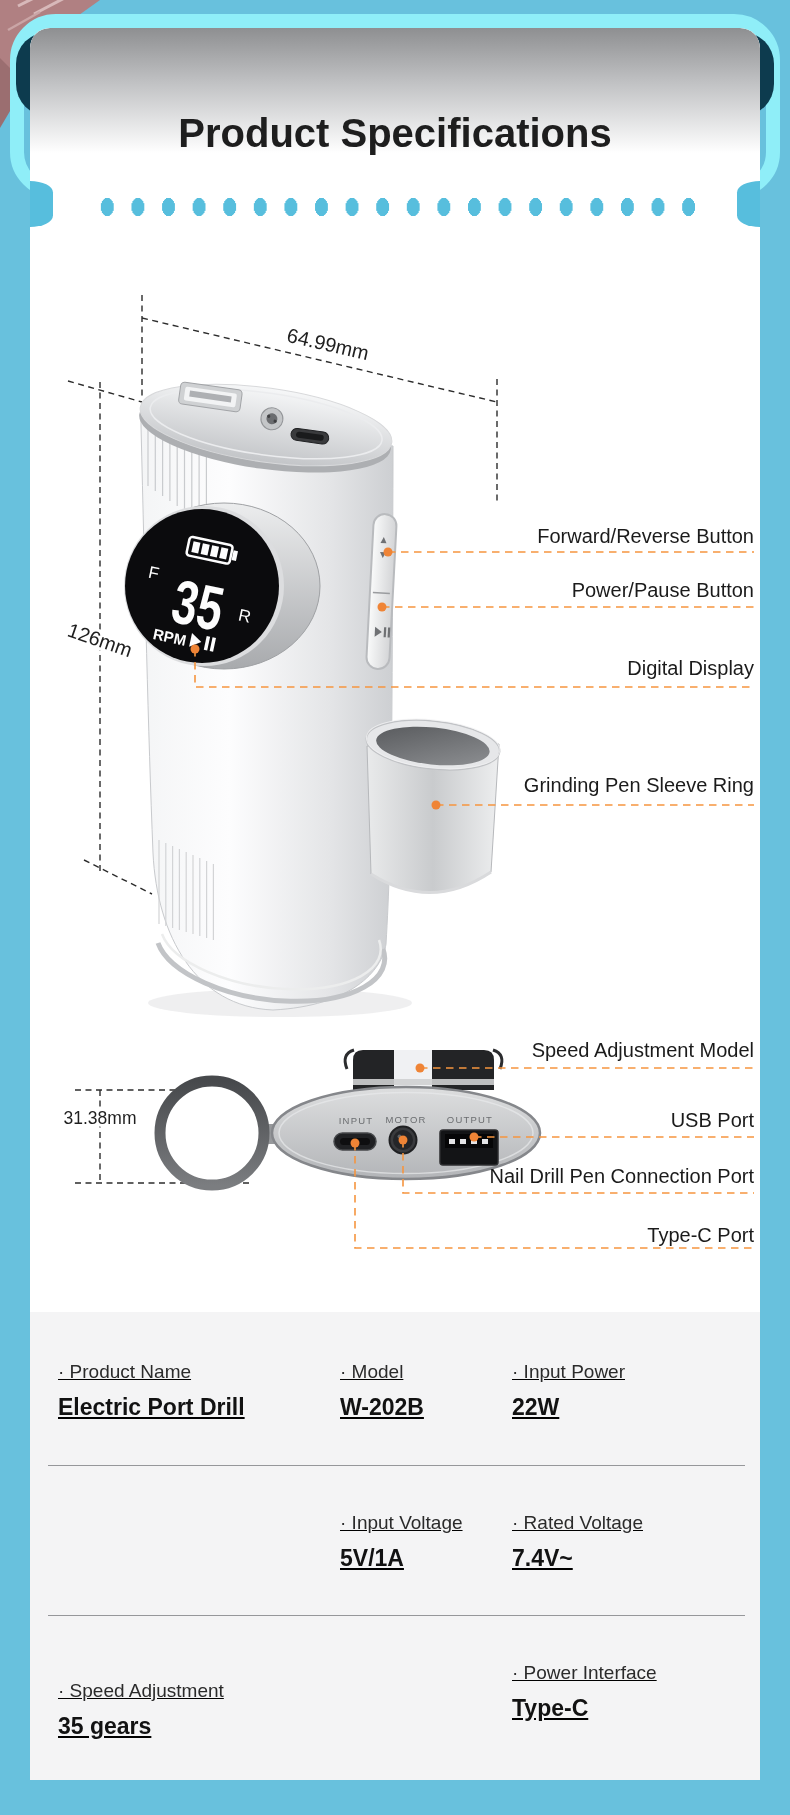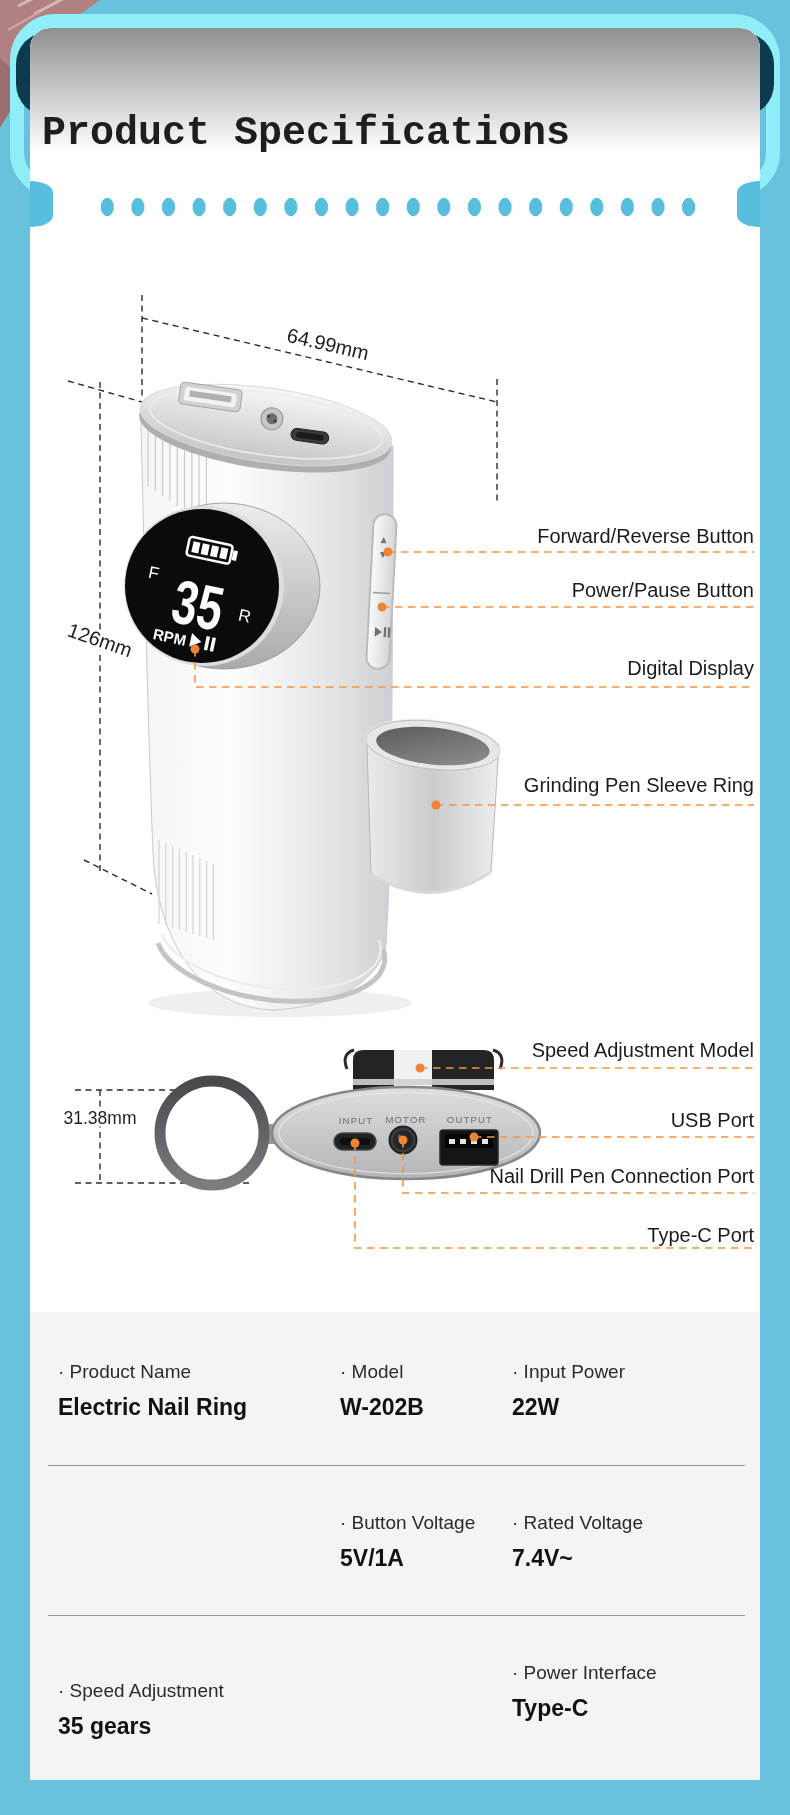--- a/index.html
+++ b/index.html
@@ -2,32 +2,32 @@
 <html><head>
 <meta charset="utf-8">
 <style>
   html,body{margin:0;padding:0;}
   body{width:790px;height:1815px;position:relative;background:#68c1dd;font-family:"Liberation Sans",sans-serif;overflow:hidden;}
   .pink-corner{position:absolute;left:0;top:0;z-index:1;}
   .frame{position:absolute;left:10px;top:14px;width:742px;height:156px;border:14px solid #8feef8;border-radius:46px;z-index:2;}
   .dark-band{position:absolute;left:16px;top:32px;width:758px;height:84px;background:#0d3b4e;border-radius:32px;z-index:3;}
   .card{position:absolute;left:30px;top:28px;width:730px;height:1752px;background:#ffffff;border-radius:20px 20px 0 0;z-index:4;overflow:hidden;}
   .card-top-shade{position:absolute;left:0;top:0;width:100%;height:125px;background:linear-gradient(180deg,#8e8f91 0%,#c2c3c5 45%,rgba(255,255,255,0) 100%);border-radius:20px 20px 0 0;}
-  .page-title{position:absolute;left:12px;top:83px;width:100%;text-align:left;font-size:40px;font-weight:800;color:#1e1e1e;letter-spacing:0;font-family:Liberation Mono, monospace;}
+  .page-title{position:absolute;left:0;top:83px;width:100%;text-align:center;font-size:40px;font-weight:800;color:#1e1e1e;letter-spacing:0;}
   .dots-row{position:absolute;left:62px;top:169px;width:612px;height:20px;
     background:radial-gradient(ellipse 6.5px 9.5px at center,#57bedd 98%,rgba(0,0,0,0) 100%);
     background-size:30.6px 20px;background-repeat:repeat-x;}
   .notch{position:absolute;width:23px;height:46px;background:#57bedd;top:153px;}
   .notch.left{left:0;border-radius:0 46px 46px 0 / 0 23px 23px 0;}
   .notch.right{right:0;border-radius:46px 0 0 46px / 23px 0 0 23px;}
   .diagram-svg{position:absolute;left:0;top:0;width:730px;height:1284px;}
   .callout{position:absolute;right:6px;font-size:20px;color:#1b1b1b;white-space:nowrap;line-height:20px;}
   .spec-panel{position:absolute;left:0;top:1284px;width:730px;height:468px;background:#f4f4f5;}
   .spec-divider{position:absolute;left:18px;width:697px;height:1.4px;background:#96979a;}
-  .spec-cell{position:absolute;}
+  .spec-cell{position:absolute;text-decoration:underline;}
   .spec-label{font-size:19px;color:#2b2b2b;line-height:24px;}
   .spec-value{font-size:23px;font-weight:bold;color:#121212;line-height:28px;margin-top:9px;}
   svg text{font-family:"Liberation Sans",sans-serif;}
   .dim-text{font-size:20px;fill:#1f1f1f;paint-order:stroke;stroke:#ffffff;stroke-width:6px;}
   .dim-text-sm{font-size:17.5px;fill:#1f1f1f;paint-order:stroke;stroke:#ffffff;stroke-width:6px;}
   .port-label{font-size:9.5px;fill:#6b6d70;letter-spacing:1.2px;}
 </style>
 </head>
 <body>
 
@@ -268,33 +268,33 @@
   <div class="callout" style="top:1082px">USB Port</div>
   <div class="callout" style="top:1138px">Nail Drill Pen Connection Port</div>
   <div class="callout" style="top:1197px">Type-C Port</div>
 
   <div class="spec-panel">
     <div class="spec-divider" style="top:153px"></div>
     <div class="spec-divider" style="top:303px"></div>
 
     <div class="spec-cell" style="left:28px;top:48px">
       <div class="spec-label">· Product Name</div>
-      <div class="spec-value">Electric Nail Ring</div>
+      <div class="spec-value">Electric Port Drill</div>
     </div>
     <div class="spec-cell" style="left:310px;top:48px">
       <div class="spec-label">· Model</div>
       <div class="spec-value">W-202B</div>
     </div>
     <div class="spec-cell" style="left:482px;top:48px">
       <div class="spec-label">· Input Power</div>
       <div class="spec-value">22W</div>
     </div>
 
     <div class="spec-cell" style="left:310px;top:199px">
-      <div class="spec-label">· Button Voltage</div>
+      <div class="spec-label">· Input Voltage</div>
       <div class="spec-value">5V/1A</div>
     </div>
     <div class="spec-cell" style="left:482px;top:199px">
       <div class="spec-label">· Rated Voltage</div>
       <div class="spec-value">7.4V~</div>
     </div>
 
     <div class="spec-cell" style="left:28px;top:367px">
       <div class="spec-label">· Speed Adjustment</div>
       <div class="spec-value">35 gears</div>

